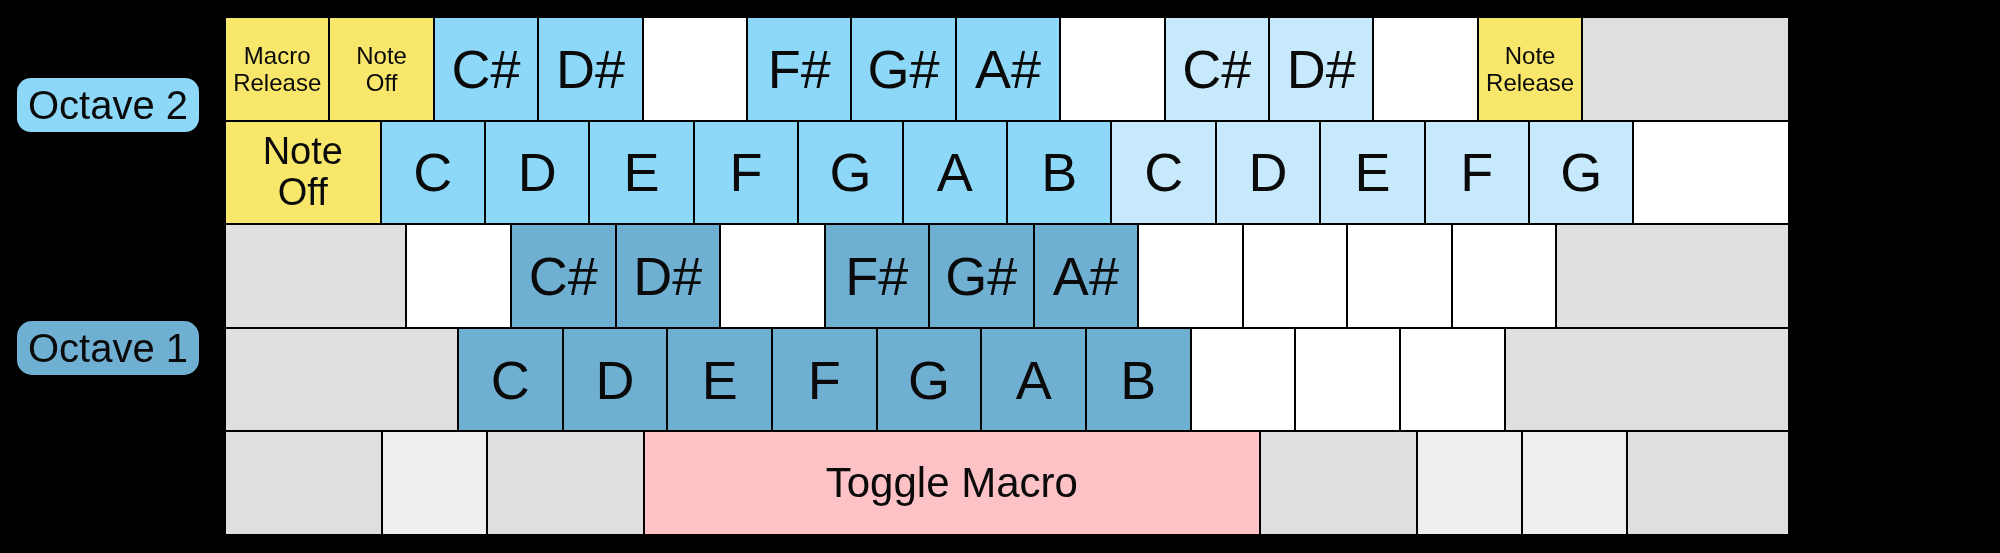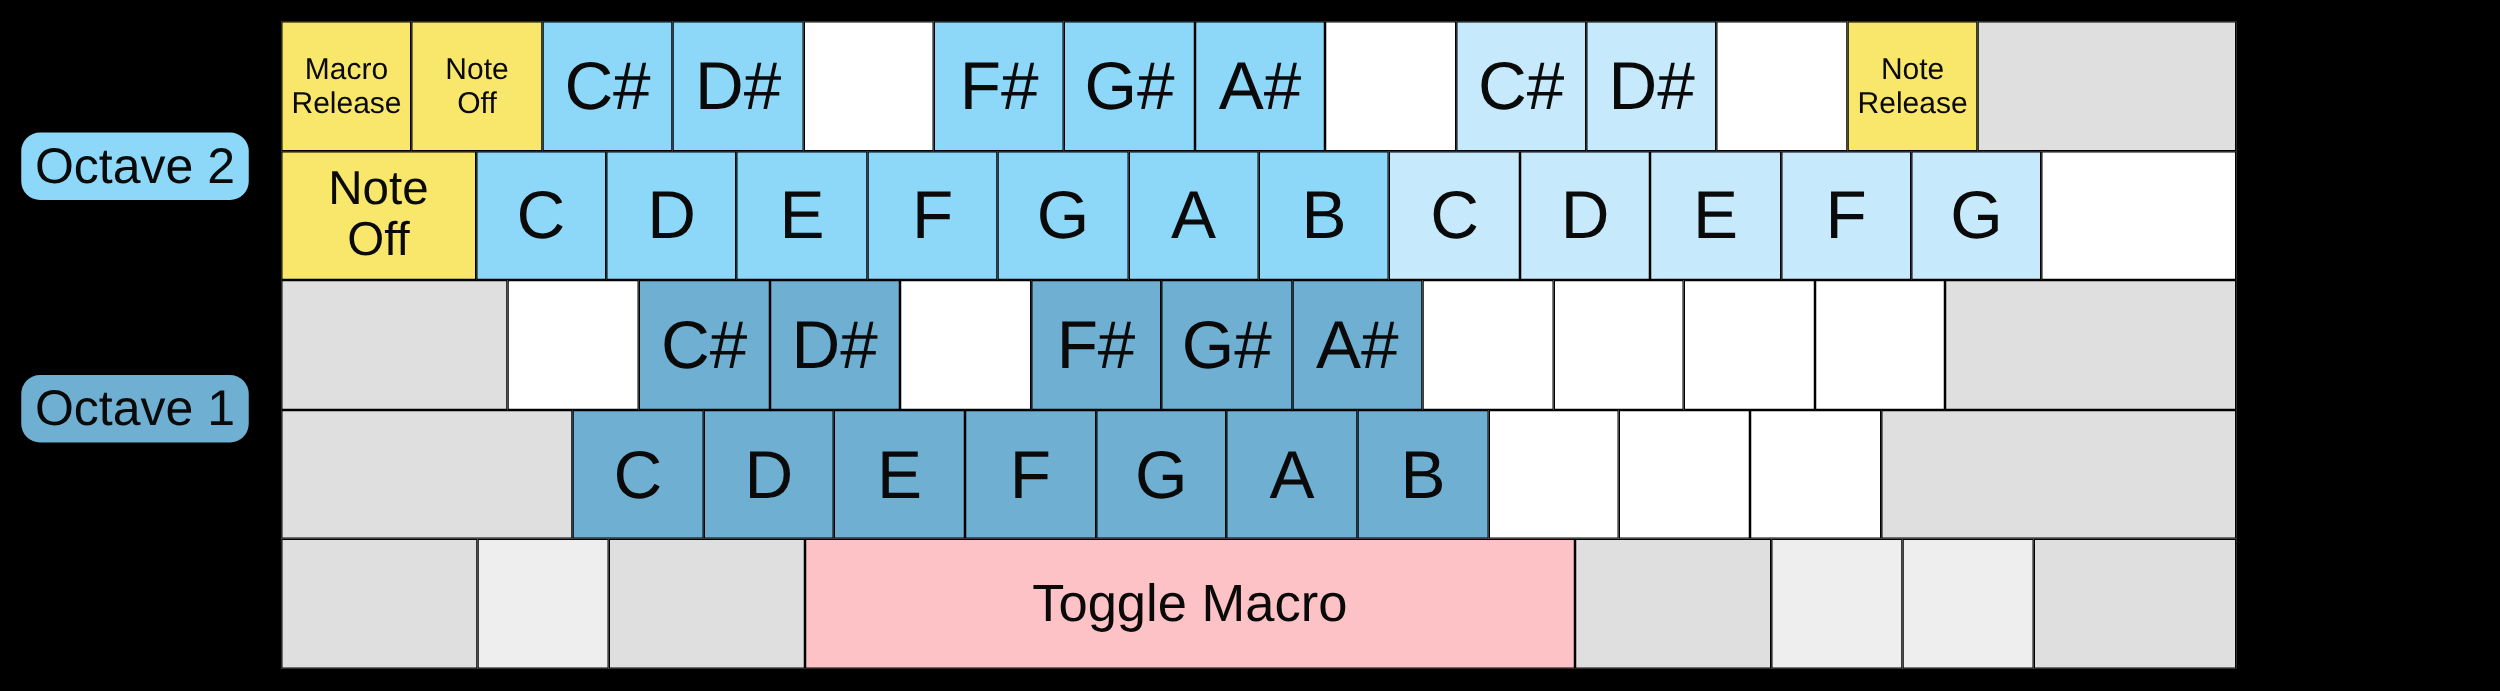--- a/index.html
+++ b/index.html
@@ -49,32 +49,32 @@
     height: 54px;
     width: 182px;
     border-radius: 15px;
     display: flex;
     align-items: center;
     justify-content: center;
     font-size: 40px;
     color: #0a0a0a;
     white-space: nowrap;
   }
-  .pill-octave2 { left: 17px;   top: 106px;  }
+  .pill-octave2 { left: 17px;   top: 78px; border-radius: 14px;  }
   .pill-octave1 { left: 17px;   top: 300px; }
   .pill-octave3 { left: 1816px; top: 94px;  }
 </style>
 </head>
 <body>
 
 <div class="stage">
 
   <div class="pill pill-octave2" style="background: rgb(141, 216, 248);">Octave 2</div>
 
-  <div class="pill pill-octave1" style="background: rgb(111, 175, 209);">Octave 1</div>
+  <div class="pill pill-octave1" style="background: rgb(111, 175, 209); margin-top: 21px;">Octave 1</div>
 
 
   <div class="kb">
       <div class="row">
         <div class="key s-sm" style="flex-grow: 1; background: rgb(248, 231, 106);">
           <div class="ln">Macro</div>
           <div class="ln">Release</div>
         </div>
         <div class="key s-sm" style="flex-grow: 1; background: rgb(248, 231, 106);">
           <div class="ln">Note</div>

